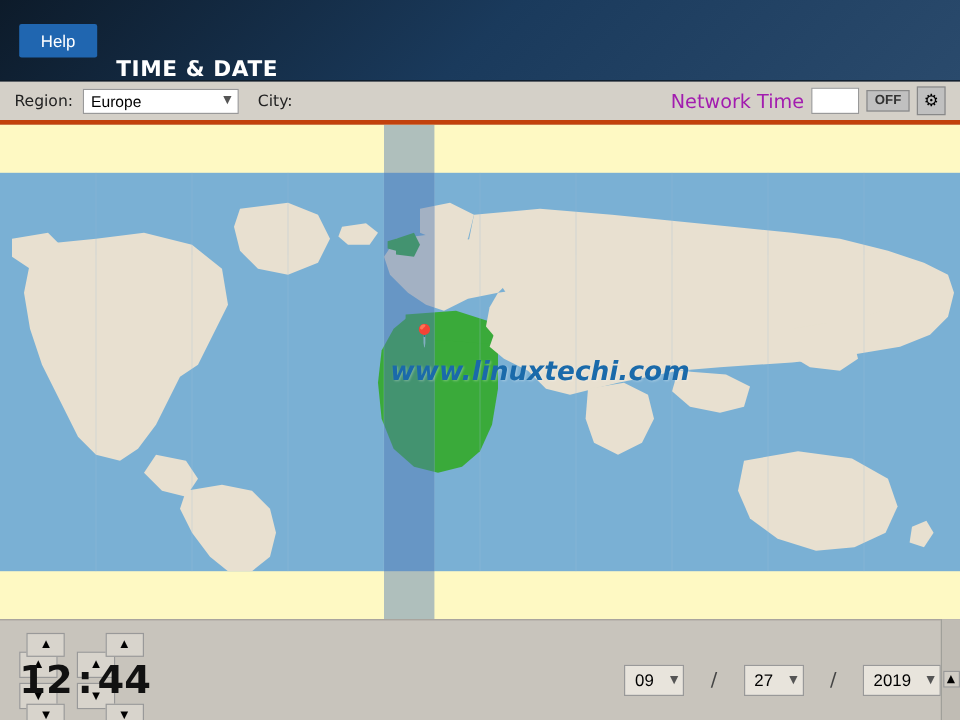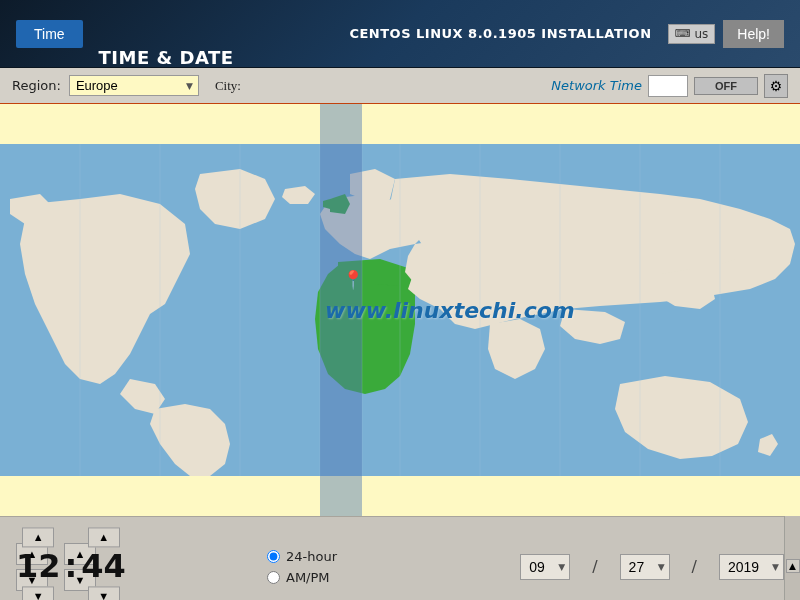--- a/index.html
+++ b/index.html
@@ -79,30 +79,30 @@
     }
 
     
     .toolbar {
       display: flex;
       align-items: center;
       background: #d4d0c8;
       height: 36px;
       padding: 0 12px;
       gap: 8px;
-      border-bottom: 1px solid #c2410c;
+      border-bottom: 4px solid #c2410c;
     }
     .toolbar-label {
       font-size: 13px;
       color: #222;
     }
     .toolbar-select {
       appearance: none;
       -webkit-appearance: none;
-      background: #fef9c3;
+      background: #ffffff;
       border: 1px solid #999;
       padding: 2px 24px 2px 6px;
       font-size: 13px;
       cursor: pointer;
       position: relative;
       min-width: 130px;
     }
     .select-wrapper {
       position: relative;
       display: inline-block;
@@ -116,33 +116,33 @@
       transform: translateY(-50%);
       pointer-events: none;
       color: #555;
     }
     .network-time-section {
       display: flex;
       align-items: center;
       gap: 6px;
       margin-left: auto;
     }
-    .nt-label { font-size: 13px; color: #0369a1; font-style: italic; }
+    .nt-label { font-size: 16px; color: #a21caf; }
     .nt-input {
       width: 40px;
       height: 22px;
       border: 1px solid #999;
       background: #fff;
       font-size: 12px;
       padding: 1px 3px;
     }
     .nt-toggle {
       background: #c0c0c0;
       border: 1px solid #888;
-      padding: 2px 20px;
+      padding: 2px 6px;
       font-size: 11px;
       font-weight: bold;
       cursor: pointer;
       color: #333;
     }
     .nt-gear {
       background: #c0c0c0;
       border: 1px solid #888;
       width: 24px;
       height: 24px;
@@ -312,45 +312,37 @@
       justify-content: center;
       cursor: pointer;
       font-size: 9px;
     }
   </style>
 </head>
 <body>
 
 <div class="header">
   <div class="header-left">
-    <button class="done-button">Time</button>
+    <button class="done-button">Help</button>
     <span class="header-title">TIME &amp; DATE</span>
-  </div>
-  <div class="header-right">
-    <span class="header-centos">CENTOS LINUX 8.0.1905 INSTALLATION</span>
-    <div class="keyboard-indicator">
-      <span class="kb-icon">⌨</span>
-      <span>us</span>
-    </div>
-    <button class="help-button">Help!</button>
   </div>
 </div>
 
 <div class="toolbar">
   <span class="toolbar-label">Region:</span>
   <div class="select-wrapper">
     <select class="toolbar-select">
       <option>Europe</option>
       <option>Africa</option>
       <option>Americas</option>
       <option>Asia</option>
       <option>Pacific</option>
     </select>
   </div>
-  <span class="toolbar-label" style="margin-left:8px;font-family:Liberation Serif, serif;">City:</span>
+  <span class="toolbar-label" style="margin-left:8px;">City:</span>
   <div class="network-time-section">
     <span class="nt-label">Network Time</span>
     <input class="nt-input" type="text" value="" style="">
     <button class="nt-toggle">OFF</button>
     <div class="nt-gear">
       <span>⚙</span>
     </div>
   </div>
 </div>
 
@@ -445,30 +437,20 @@
       <button class="time-btn" style="width:32px; height:20px; margin-top:2px;">▼</button>
     </div>
     <span style="font-size:32px; font-weight:bold; color:#111; margin:0 2px; line-height:1.1;">:</span>
     <div style="display:flex; flex-direction:column; align-items:center; margin-left:2px;">
       <button class="time-btn" style="width:32px; height:20px; margin-bottom:2px;">▲</button>
       <span style="font-size:32px; font-weight:bold; color:#111; line-height:1.1; display:block; text-align:left;">44</span>
       <button class="time-btn" style="width:32px; height:20px; margin-top:2px;">▼</button>
     </div>
   </div>
 
-  <div class="format-controls" style="margin-left: 155px;">
-    <label class="radio-label">
-      <input type="radio" name="timeformat" checked="" style="">
-      <span>24-hour</span>
-    </label>
-    <label class="radio-label">
-      <input type="radio" name="timeformat" style="">
-      <span>AM/PM</span>
-    </label>
-  </div>
 
   <div class="date-controls">
     <div class="date-select-wrapper">
       <select class="date-select">
         <option value="09" selected="">09</option>
         <option value="01">01</option>
         <option value="02">02</option>
         <option value="03">03</option>
         <option value="04">04</option>
         <option value="05">05</option>

